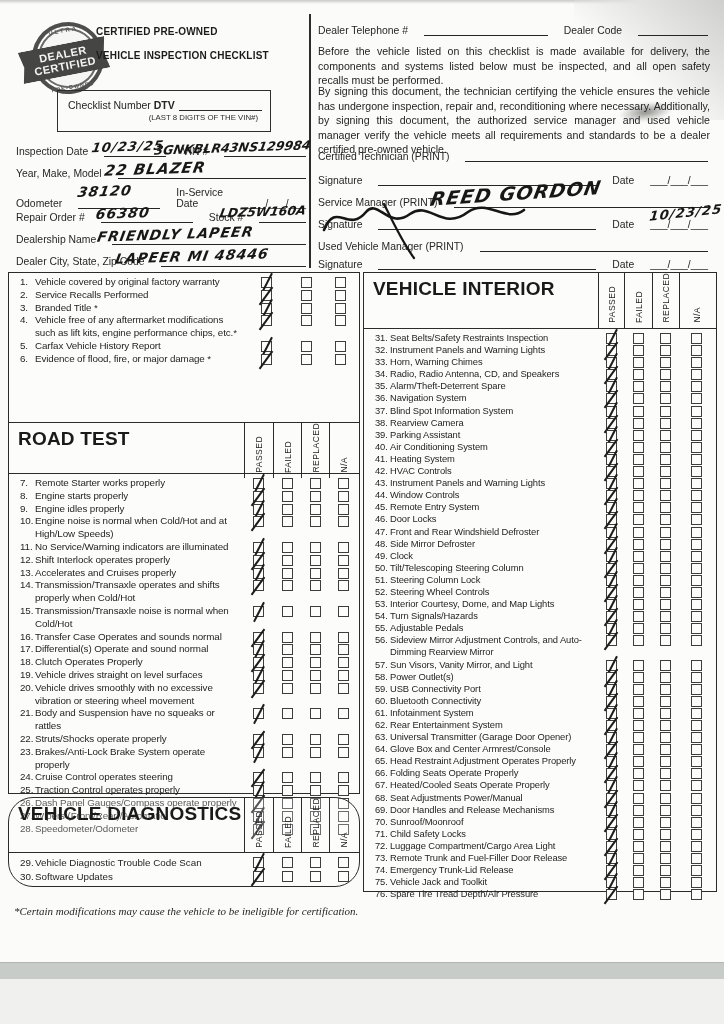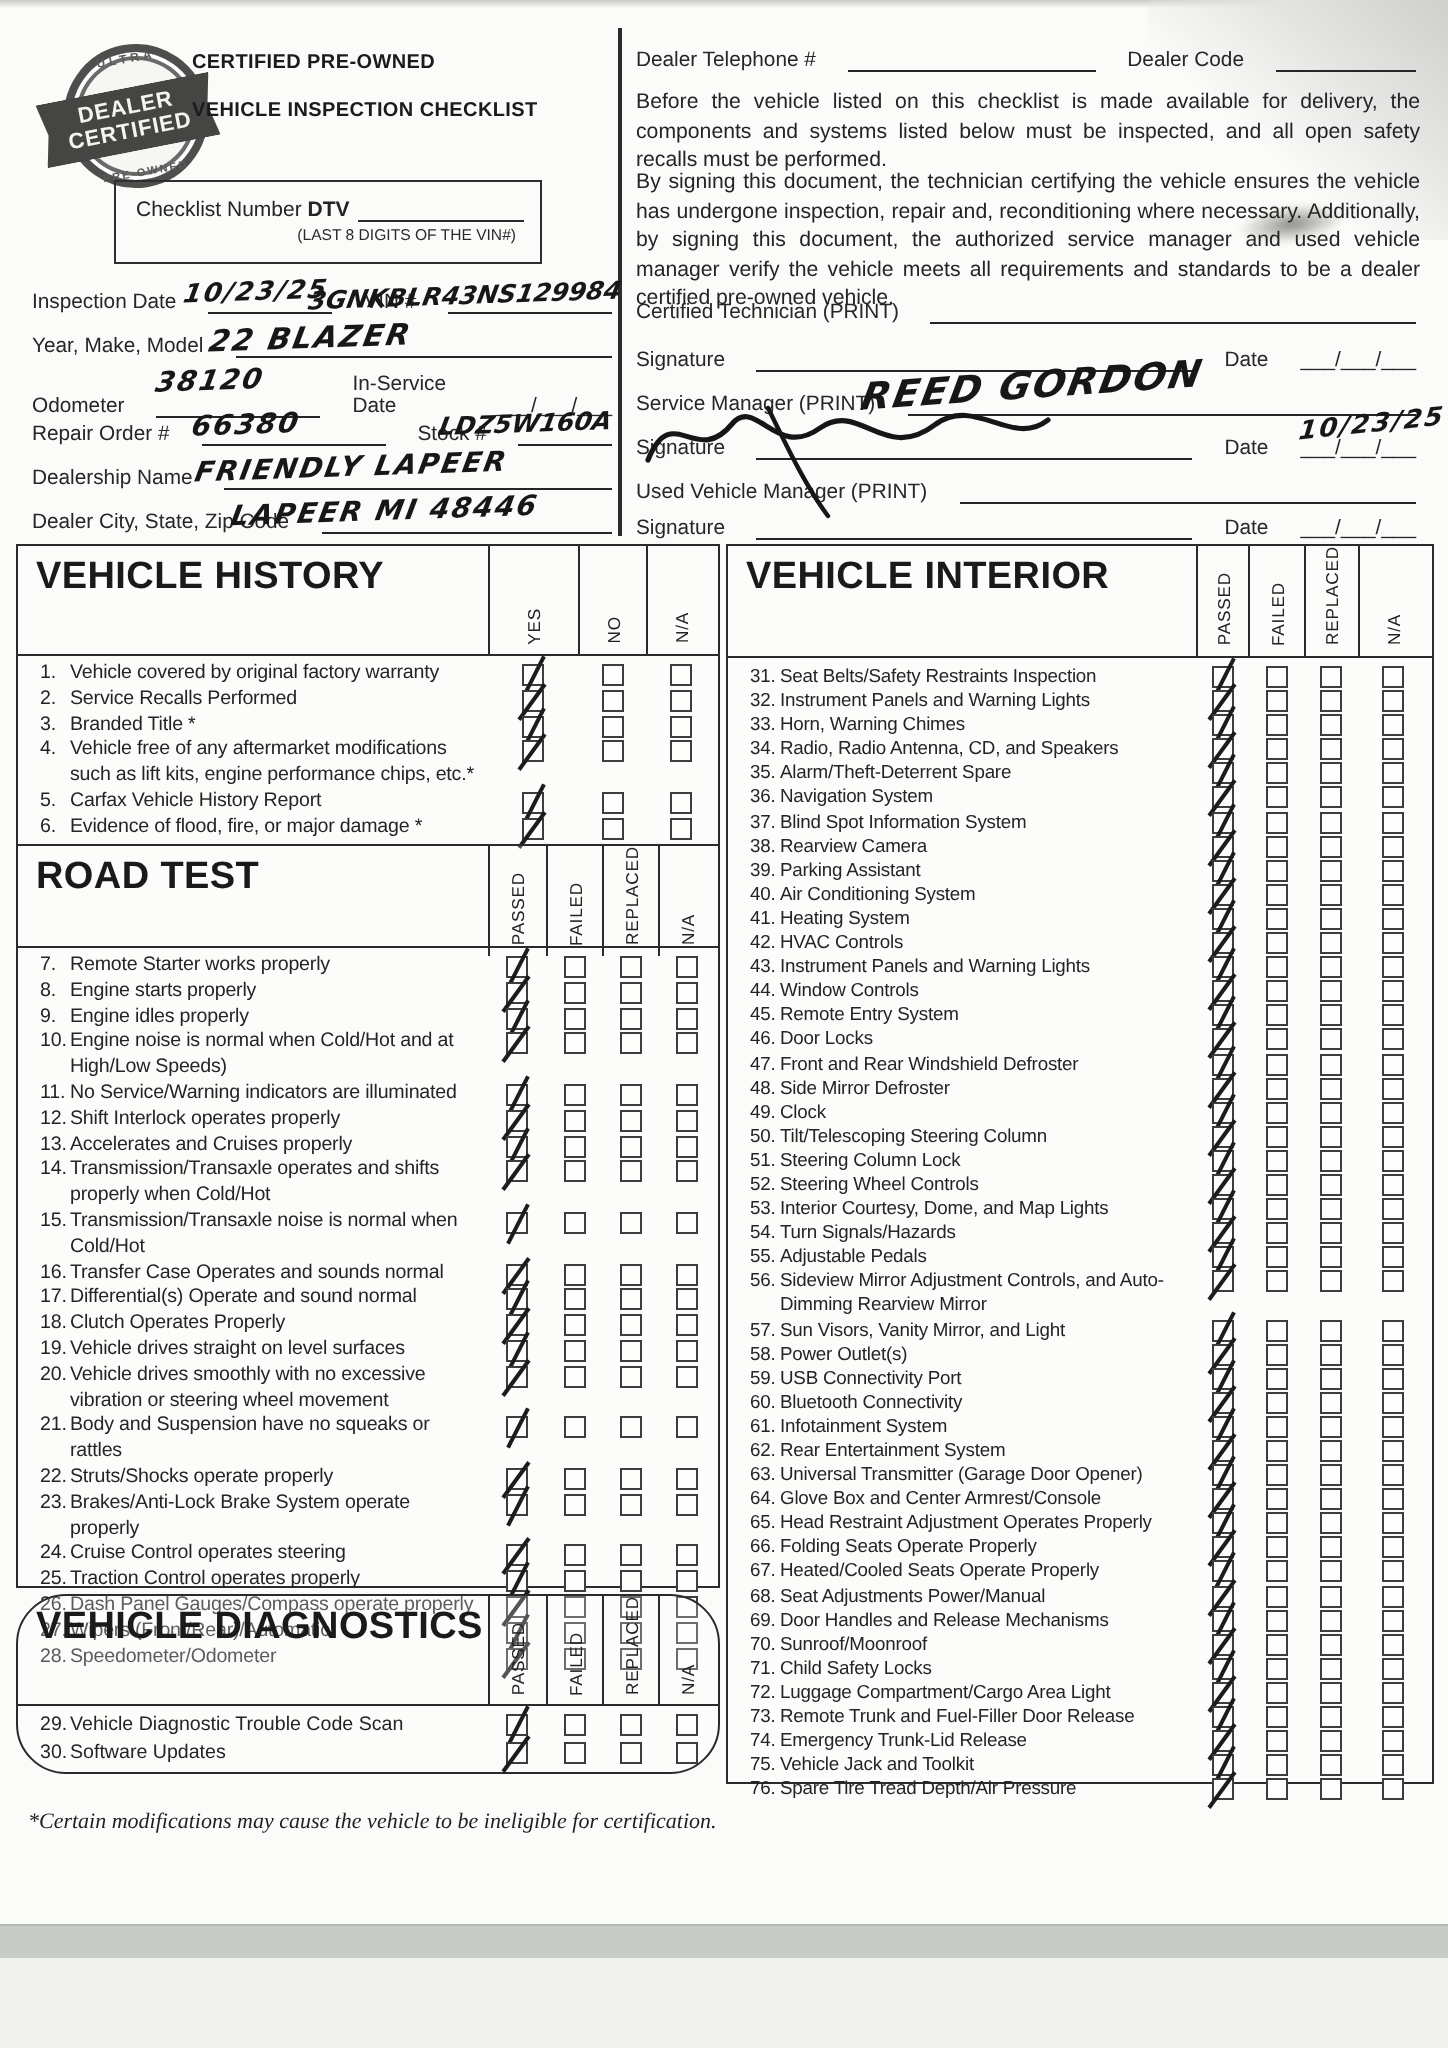--- a/index.html
+++ b/index.html
@@ -196,32 +196,20 @@
   <div class="hw" style="left:98px;top:226px;font-size:14px;">FRIENDLY  LAPEER</div>
   <div class="hw" style="left:116px;top:248px;font-size:14px;">LAPEER  MI  48446</div>
   <div class="hw" style="left:432px;top:182px;font-size:19px;transform:skewX(-14deg) rotate(-4deg);">REED GORDON</div>
   <div class="hw" style="left:650px;top:205px;font-size:13px;transform:skewX(-12deg) rotate(-6deg);">10/23/25</div>
   <svg class="sig-svg" style="left:318px;top:190px;" width="220" height="72" viewBox="0 0 220 72">
     <path d="M6,40 C18,10 30,44 48,22 C60,8 70,40 92,24 C112,10 124,42 150,22 C170,8 188,34 206,20" fill="none" stroke="#161616" stroke-width="2.6" stroke-linecap="round"></path>
     <path d="M66,14 C74,30 84,52 96,68" fill="none" stroke="#161616" stroke-width="2.2" stroke-linecap="round"></path>
   </svg>
 
   <div class="tbox g-hist" id="sec-history" style="left:8px;top:272px;width:352px;height:150px;border-bottom:none;">
-      <div class="sec-head">
-        <div class="sec-title">VEHICLE HISTORY</div>
-        <div class="col-head">
-          <span>YES</span>
-        </div>
-        <div class="col-head">
-          <span>NO</span>
-        </div>
-        <div class="col-head">
-          <span>N/A</span>
-        </div>
-      </div>
       <div class="sec-items">
         <div class="row">
           <div class="lab">
             <span class="num">1.</span>
             <span class="txt">Vehicle covered by original factory warranty</span>
           </div>
           <div class="cbc">
             <span class="cb ck"></span>
           </div>
           <div class="cbc">

